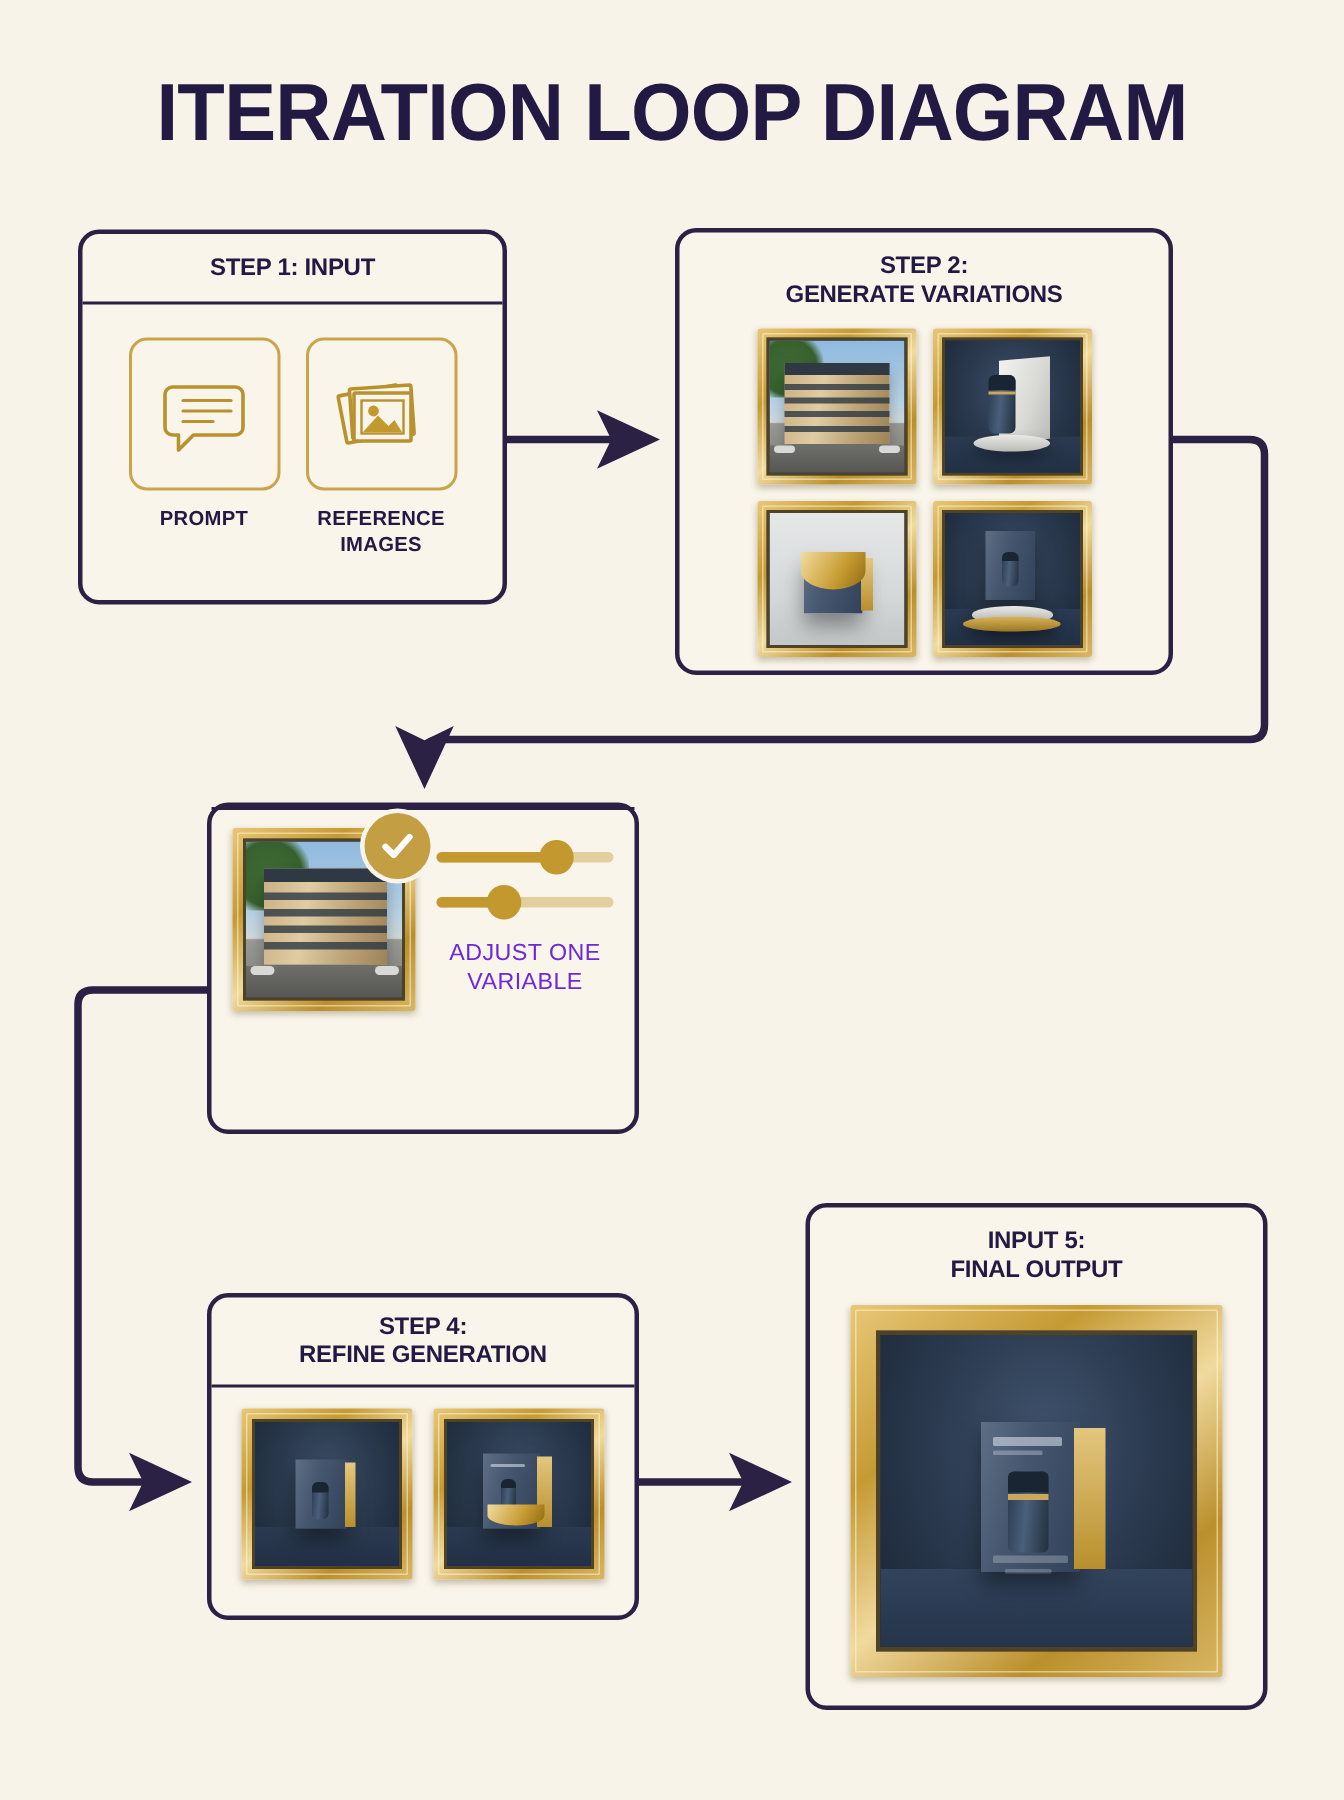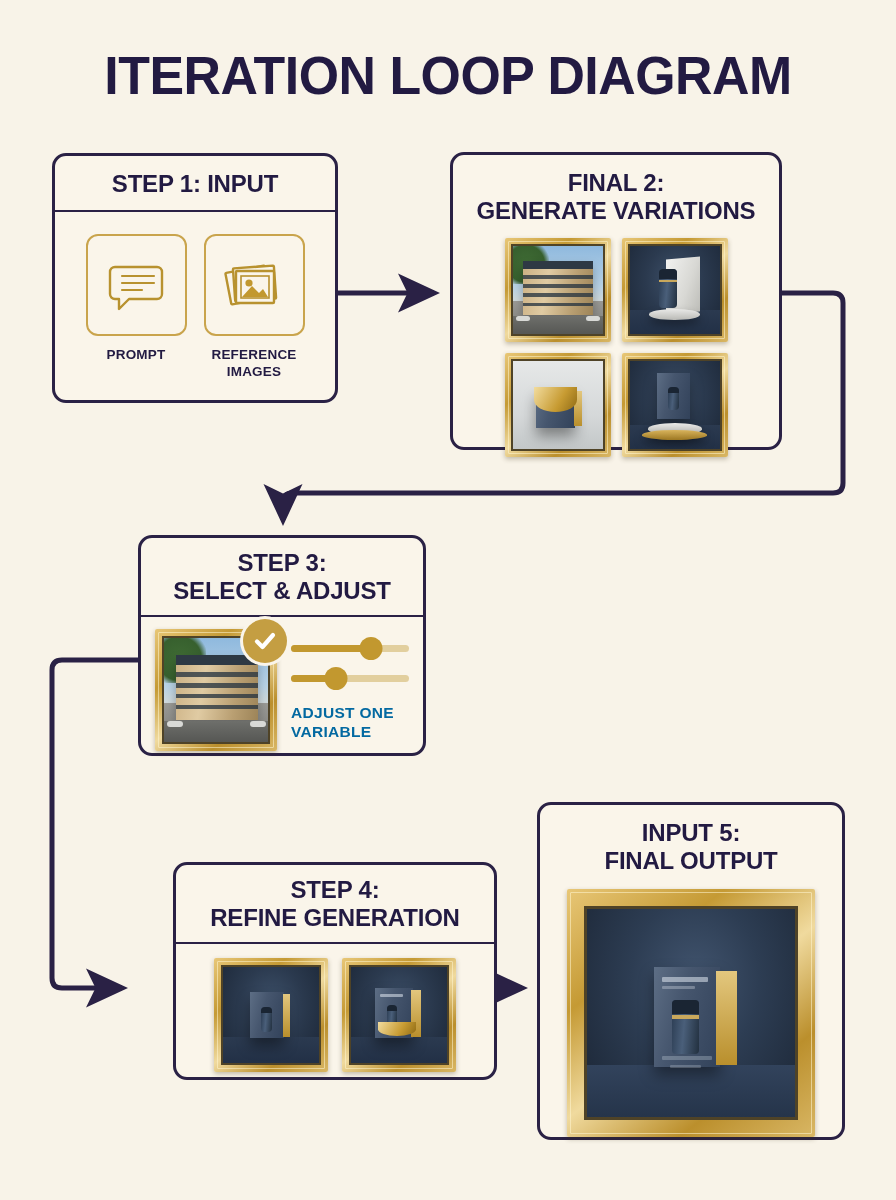--- a/index.html
+++ b/index.html
@@ -52,21 +52,21 @@
     position: absolute;
     background: #faf5ea;
     border: 3px solid #2a2145;
     border-radius: 14px;
     box-sizing: border-box;
   }
   .card-title {
     text-align: center;
     color: #221a42;
     font-weight: bold;
-    font-size: 24px;
+    font-size: 16px;
     line-height: 1.18;
     letter-spacing: -0.2px;
     white-space: pre-line;
   }
   .divider {
     height: 0;
     border-top: 2.5px solid #2a2145;
   }
 
   
@@ -155,31 +155,31 @@
     position: absolute;
     top: 2px;
     width: 23px;
     height: 23px;
     border-radius: 50%;
     background: #c2982f;
     transform: translateX(-50%);
   }
   .adjust-label {
     margin-top: 13px;
-    text-align: left;
-    color: #0369a1;
-    font-weight: bold;
+    text-align: center;
+    color: #6d28d9;
+    font-weight: normal;
     font-size: 15.5px;
     line-height: 1.22;
     letter-spacing: 0.3px;
     white-space: pre-line;
   }
 
   
-  #step4 { left: 138px; top: 862px; width: 324px; height: 218px; margin-left: 35px; }
+  #step4 { left: 138px; top: 862px; width: 288px; height: 218px; }
   #step4 .card-title { padding-top: 11px; padding-bottom: 9px; }
   .s4-row {
     display: flex;
     justify-content: center;
     gap: 14px;
     margin-top: 14px;
   }
 
   
   #step5 { left: 537px; top: 802px; width: 308px; height: 338px; }
@@ -367,21 +367,21 @@
           </svg>
         </div>
         <div class="icon-label">REFERENCE
 IMAGES</div>
       </div>
 
     </div>
   </div>
 
   <div class="card" id="step2">
-    <div class="card-title">FINAL 2:
+    <div class="card-title">STEP 2:
 GENERATE VARIATIONS</div>
     <div class="grid2">
 
       <div class="frame thin" style="width:106px;height:104px">
         <div class="inner">
           <div class="scene sc-building">
             <div class="sky-tree"></div>
             <div class="bldg">
               <div class="roof"></div>
               <div class="band" style="top:26%"></div>
@@ -431,22 +431,20 @@
             <div class="podium" style="left:20%;bottom:16%;width:60%;height:13%"></div>
             <div class="podium gold" style="left:14%;bottom:10%;width:72%;height:11%"></div>
           </div>
         </div>
       </div>
 
     </div>
   </div>
 
   <div class="card" id="step3">
-    <div class="card-title">STEP 3:
-SELECT &amp; ADJUST</div>
     <div class="divider"></div>
     <div class="s3-body">
 
       <div class="s3-thumb-wrap">
         <div class="frame" style="width:122px;height:122px">
           <div class="inner">
             <div class="scene sc-building">
               <div class="sky-tree"></div>
               <div class="bldg">
                 <div class="roof"></div>

